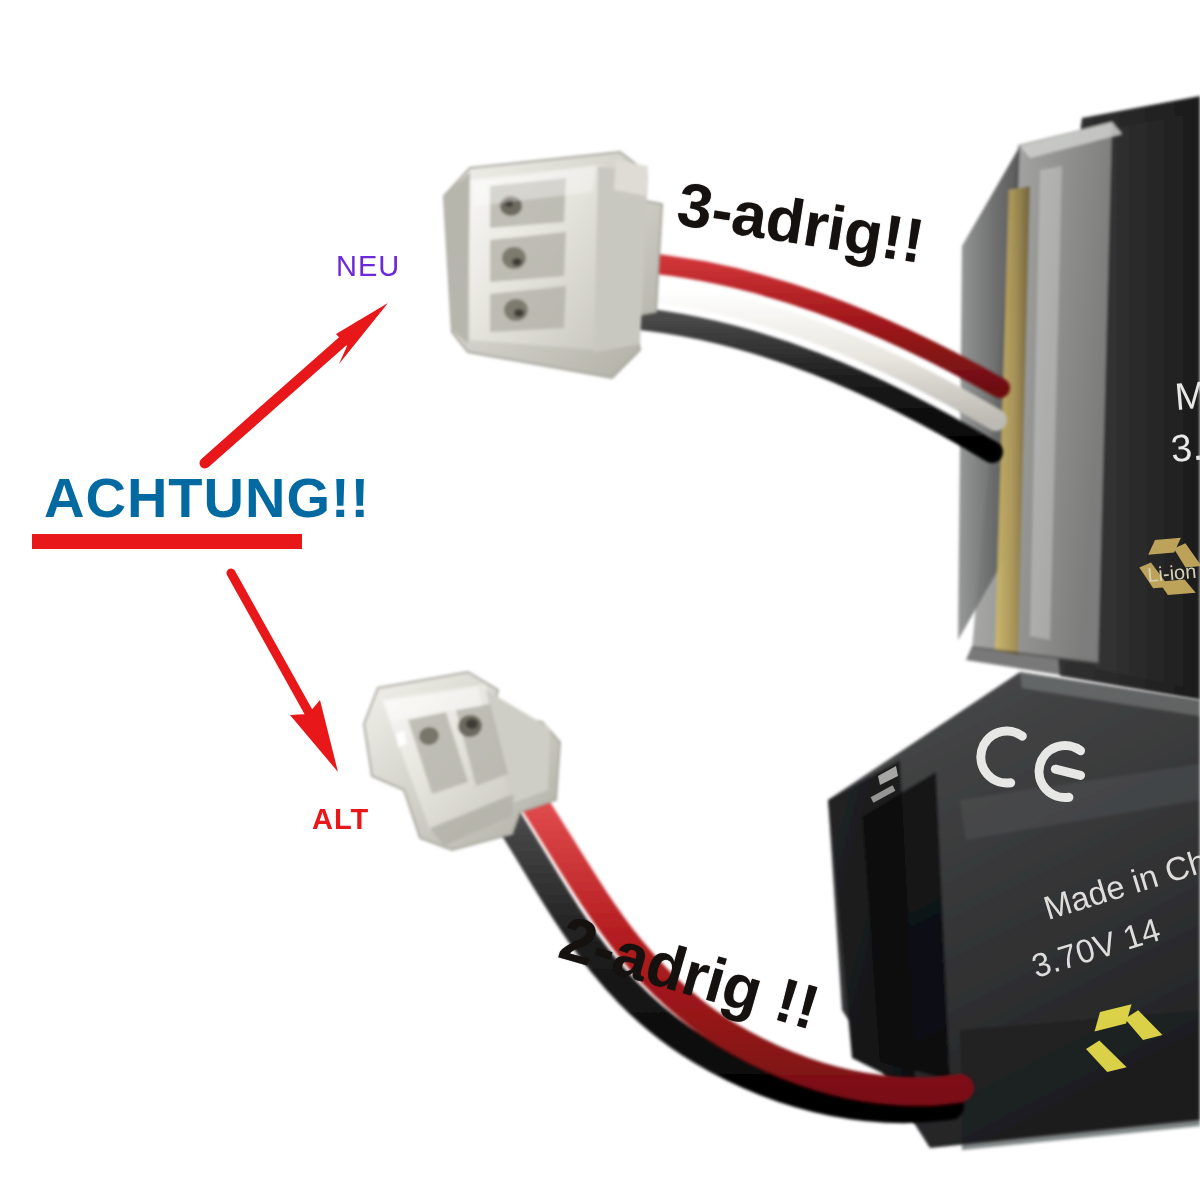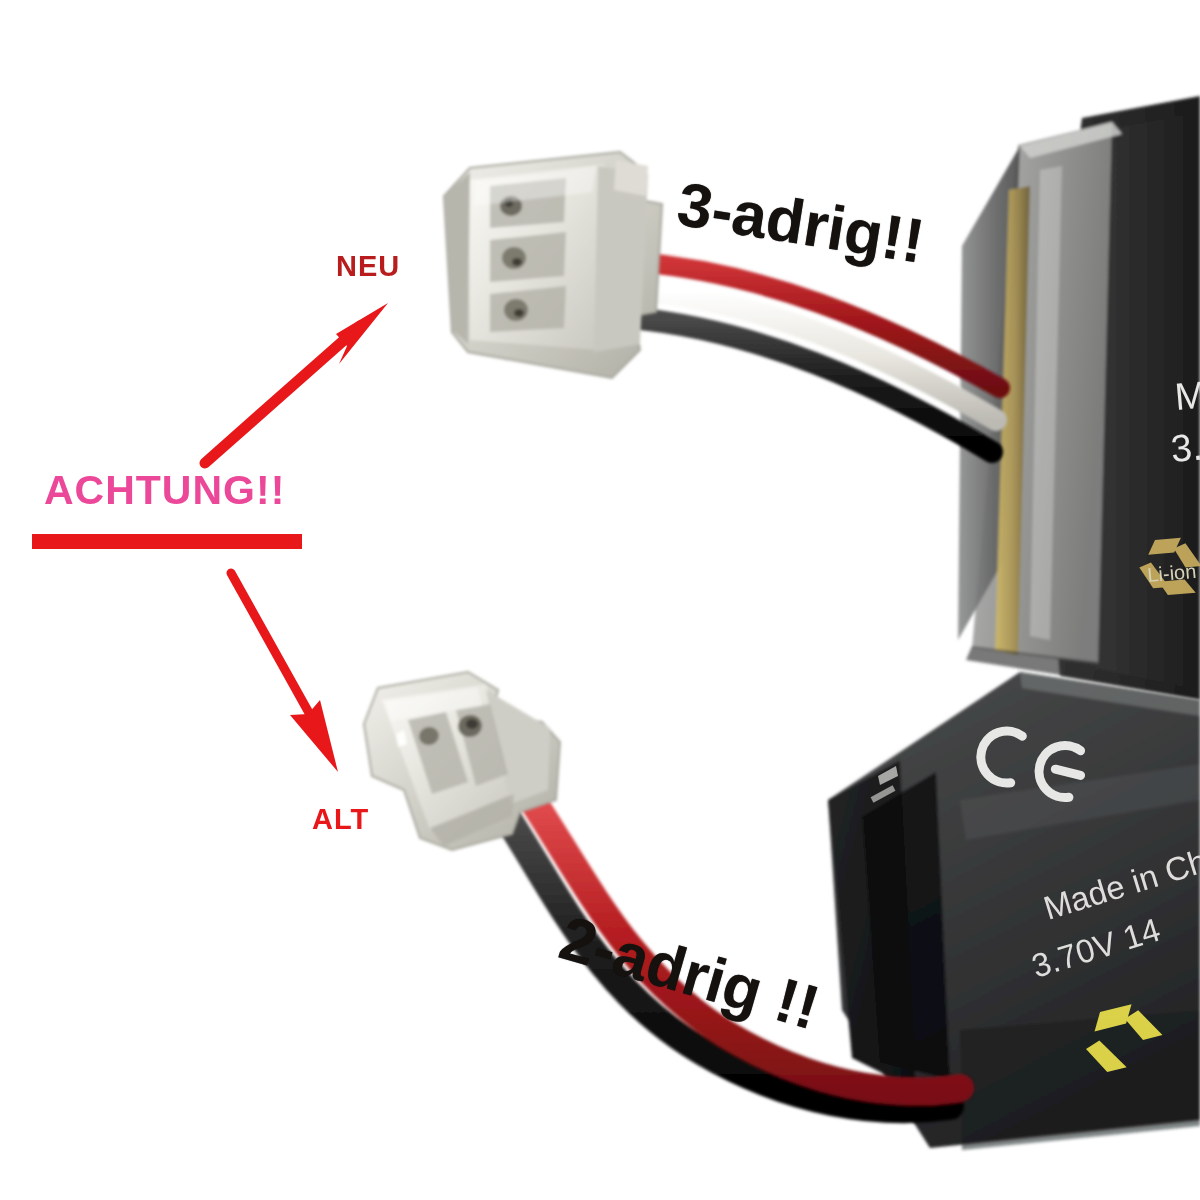--- a/index.html
+++ b/index.html
@@ -19,43 +19,43 @@
     overflow: hidden;
   }
 
   
   .achtung {
     position: absolute;
     left: 44px;
     top: 470px;
     font-family: "Liberation Sans", sans-serif;
     font-weight: bold;
-    font-size: 41px;
+    font-size: 56px;
     letter-spacing: 1px;
-    color: #ec4899;
+    color: #0369a1;
     line-height: 1;
     white-space: nowrap;
   }
   .achtung-rule {
     position: absolute;
     left: 32px;
     top: 534px;
     width: 270px;
     height: 15px;
     background: #e8171a;
   }
   .lbl-neu {
     position: absolute;
     left: 336px;
     top: 250px;
     font-family: "Liberation Sans", sans-serif;
-    font-weight: bold;
+    font-weight: normal;
     font-size: 29px;
     letter-spacing: 1px;
-    color: #b91c1c;
+    color: #6d28d9;
     white-space: nowrap;
     text-align: right;
   }
   .lbl-alt {
     position: absolute;
     left: 312px;
     top: 777px;
     font-family: "Liberation Sans", sans-serif;
     font-weight: bold;
     font-size: 29px;

